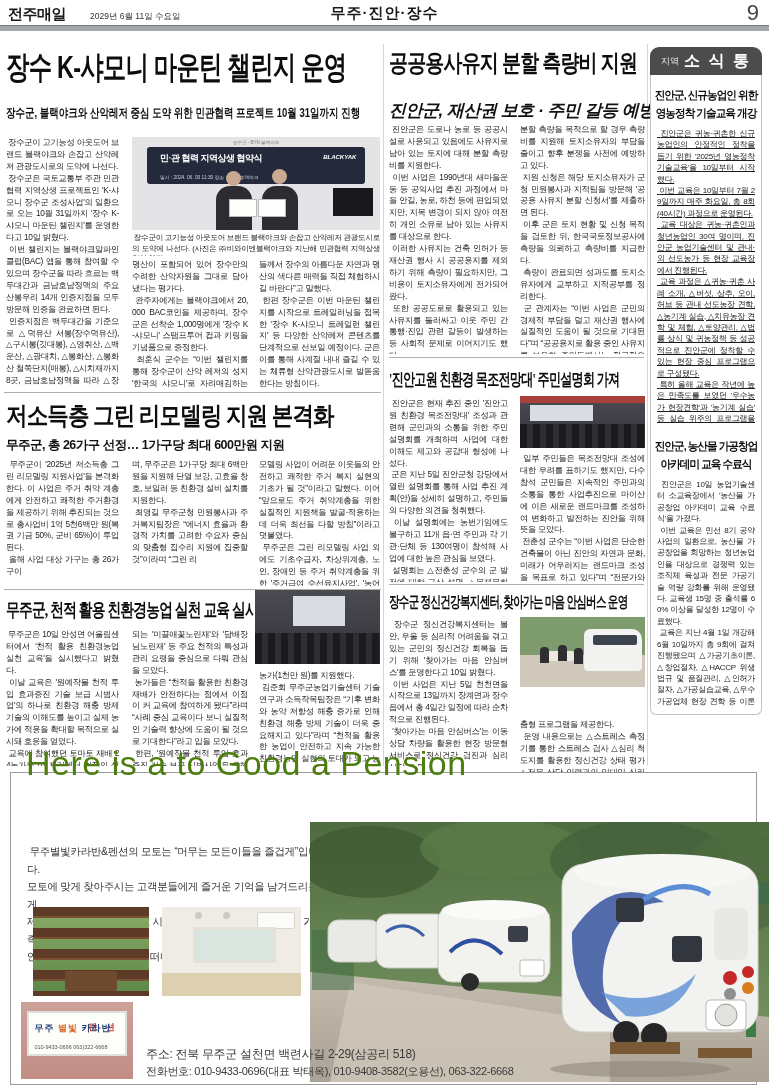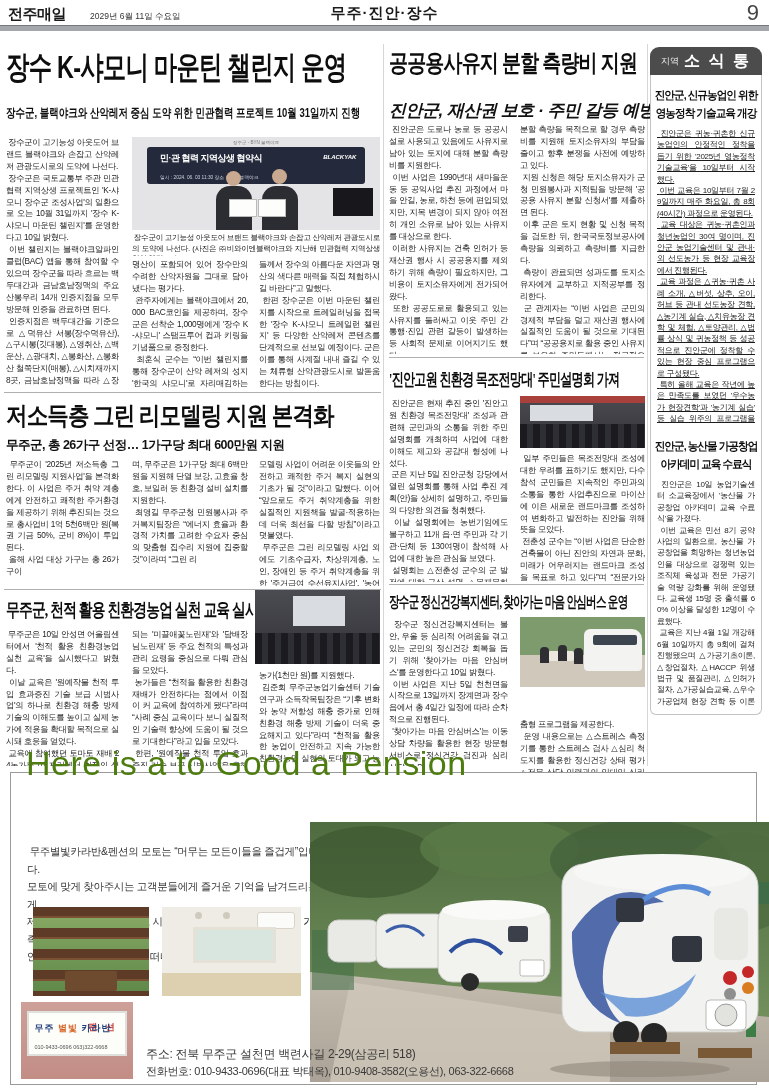--- a/index.html
+++ b/index.html
@@ -121,21 +121,21 @@
   <div class="cap" style="left:132px;top:233px;width:248px;height:23px;"> 장수군이 고기능성 아웃도어 브랜드 블랙야크와 손잡고 산악레저 관광도시로의 도약에 나선다. (사진은 ㈜비와이엔블랙야크와 지난해 민관협력 지역상생협약 체결 모습)</div>
   <div class="col" style="left:132px;top:259px;width:116px;height:129px;">명산이 포함되어 있어 장수만의 수려한 산악자원을 그대로 담아냈다는 평가다.
  완주자에게는 블랙야크에서 20,000 BAC코인을 제공하며, 장수군은 선착순 1,000명에게 '장수 K-샤모니' 스탬프투어 컵과 키링을 기념품으로 증정한다.
  최훈식 군수는 “이번 챌린지를 통해 장수군이 산악 레저의 성지 '한국의 샤모니'로 자리매김하는 계기가 되길 기대한다”며, “많은 산악인과 관광객분</div>
   <div class="col" style="left:259px;top:259px;width:121px;height:129px;">들께서 장수의 아름다운 자연과 명산의 색다른 매력을 직접 체험하시길 바란다”고 말했다.
  한편 장수군은 이번 마운틴 챌린지를 시작으로 트레일러닝을 접목한 '장수 K-샤모니 트레일런 챌린지' 등 다양한 산악레저 콘텐츠를 단계적으로 선보일 예정이다. 군은 이를 통해 사계절 내내 즐길 수 있는 체류형 산악관광도시로 발돋움한다는 방침이다.
 /장수=고관호 기자</div>
 
   <div class="hl serif" style="left:6px;top:399px;font-size:25px;transform:scaleX(0.86);">저소득층 그린 리모델링 지원 본격화</div>
   <div class="sub" style="left:6px;top:437px;font-size:12.5px;letter-spacing:-0.5px;">무주군, 총 26가구 선정… 1가구당 최대 600만원 지원</div>
-  <div class="col" style="left:6px;top:459px;width:113px;height:127px;"> 무주군이 '2025년 저소득층 그린 리모델링 지원사업'을 본격화한다. 이 사업은 주거 취약 계층에게 안전하고 쾌적한 주거환경을 제공하기 위해 추진되는 것으로 총사업비 1억 5천6백만 원(복권 기금 50%, 군비 8%)이 투입된다.
+  <div class="col" style="left:6px;top:459px;width:113px;height:127px;"> 무주군이 '2025년 저소득층 그린 리모델링 지원사업'을 본격화한다. 이 사업은 주거 취약 계층에게 안전하고 쾌적한 주거환경을 제공하기 위해 추진되는 것으로 총사업비 1억 5천6백만 원(복권 기금 50%, 군비 65%)이 투입된다.
  올해 사업 대상 가구는 총 26가구이</div>
   <div class="col" style="left:132px;top:459px;width:116px;height:127px;">며, 무주군은 1가구당 최대 6백만 원을 지원해 단열 보강, 고효율 창호, 보일러 등 친환경 설비 설치를 지원한다.
  최영길 무주군청 민원봉사과 주거복지팀장은 “에너지 효율과 환경적 가치를 고려한 수요자 중심의 맞춤형 집수리 지원에 집중할 것”이라며 “그린 리</div>
   <div class="col" style="left:259px;top:459px;width:121px;height:127px;">모델링 사업이 어려운 이웃들의 안전하고 쾌적한 주거 복지 실현의 기초가 될 것”이라고 말했다. 이어 “앞으로도 주거 취약계층을 위한 실질적인 지원책을 발굴·적용하는데 더욱 최선을 다할 방침”이라고 덧붙였다.
  무주군은 그린 리모델링 사업 외에도 기초수급자, 차상위계층, 노인, 장애인 등 주거 취약계층을 위한 '주거급여 수선유지사업', '농어촌 장애인 주택 개조 사업' 등의 집수리 지원사업을 추진 중으로, 올해 총 76곳을 수리할 예정이다.
 /무주=전문선 기자</div>
 
   <div class="hl serif" style="left:6px;top:597px;font-size:18.5px;transform:scaleX(0.74);">무주군, 천적 활용 친환경농업 실천 교육 실시</div>
   <div class="photo aud" style="left:255px;top:590px;width:125px;height:74px;">
     <div class="screen" style="left:30%;top:8%;width:42%;height:40%;"></div>

